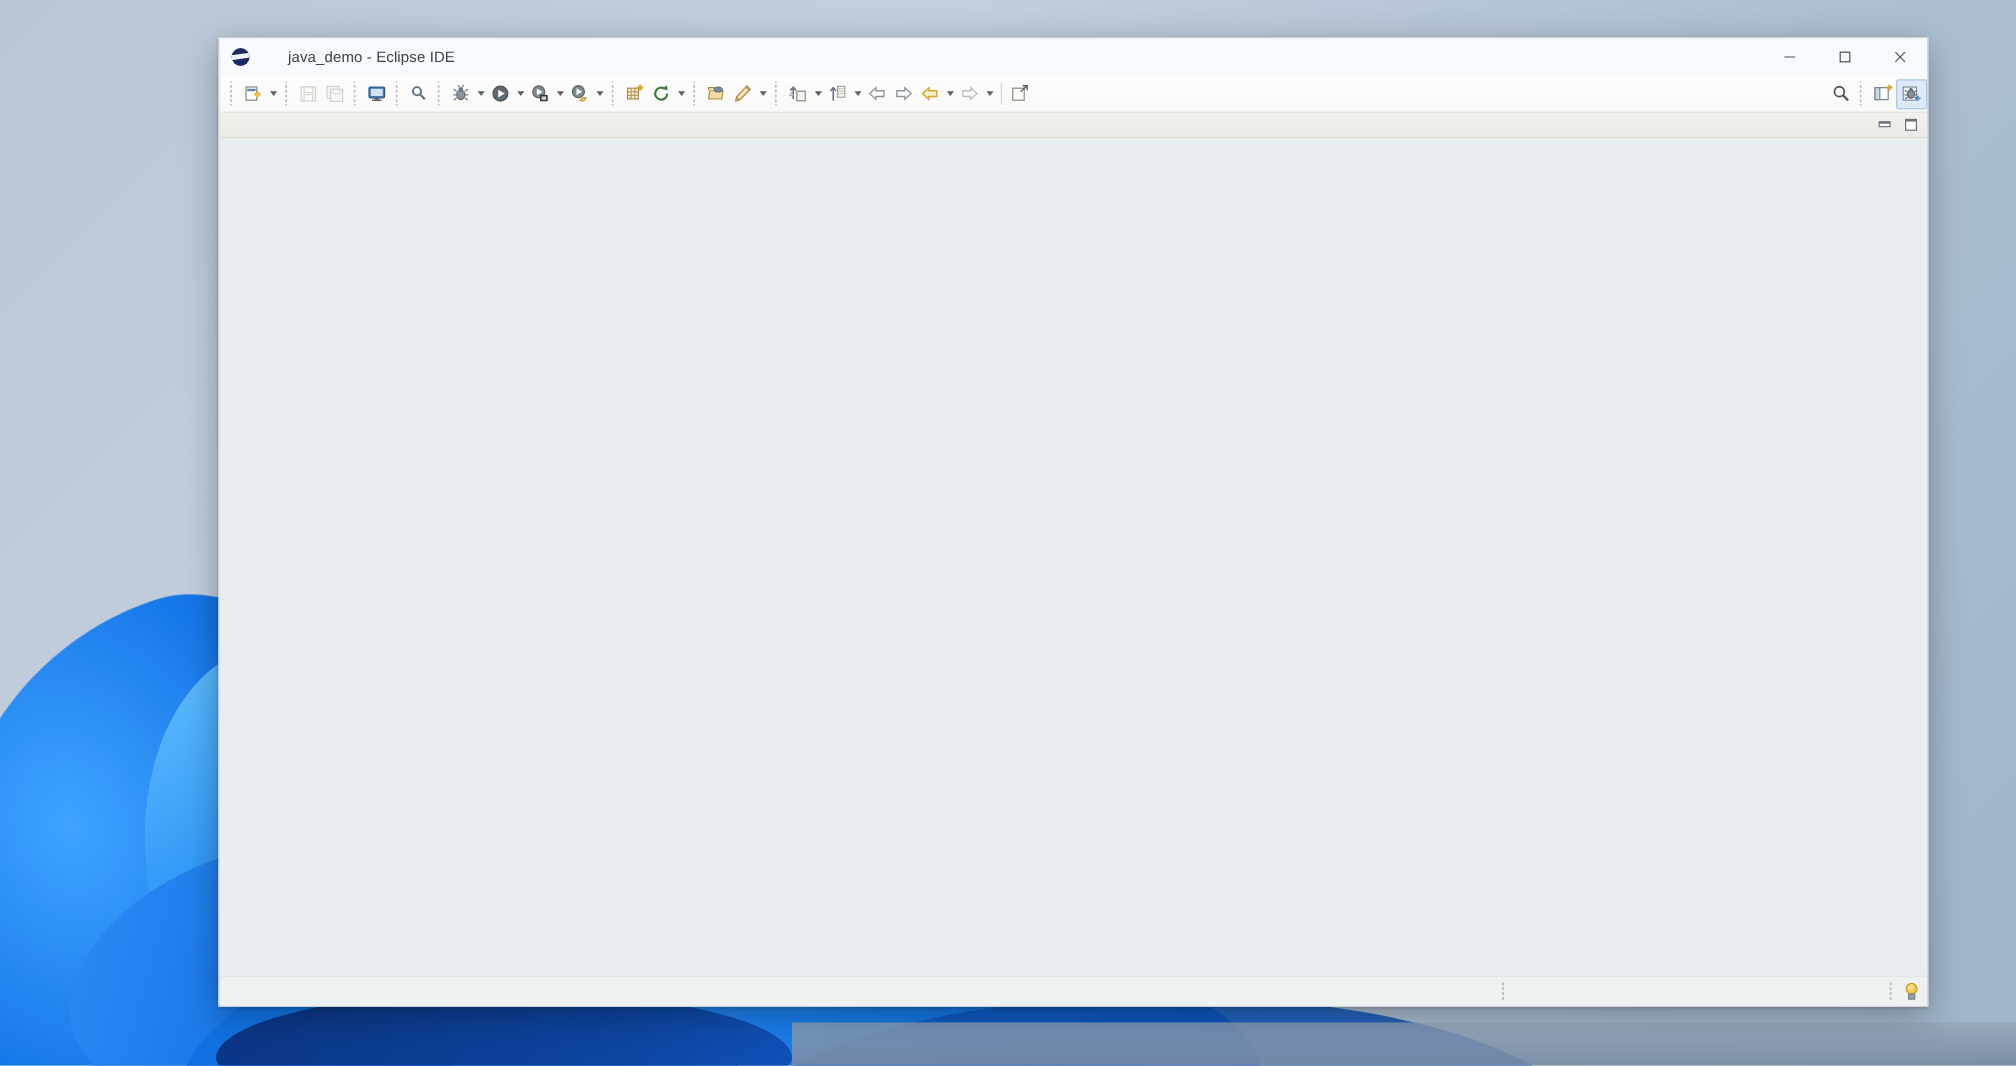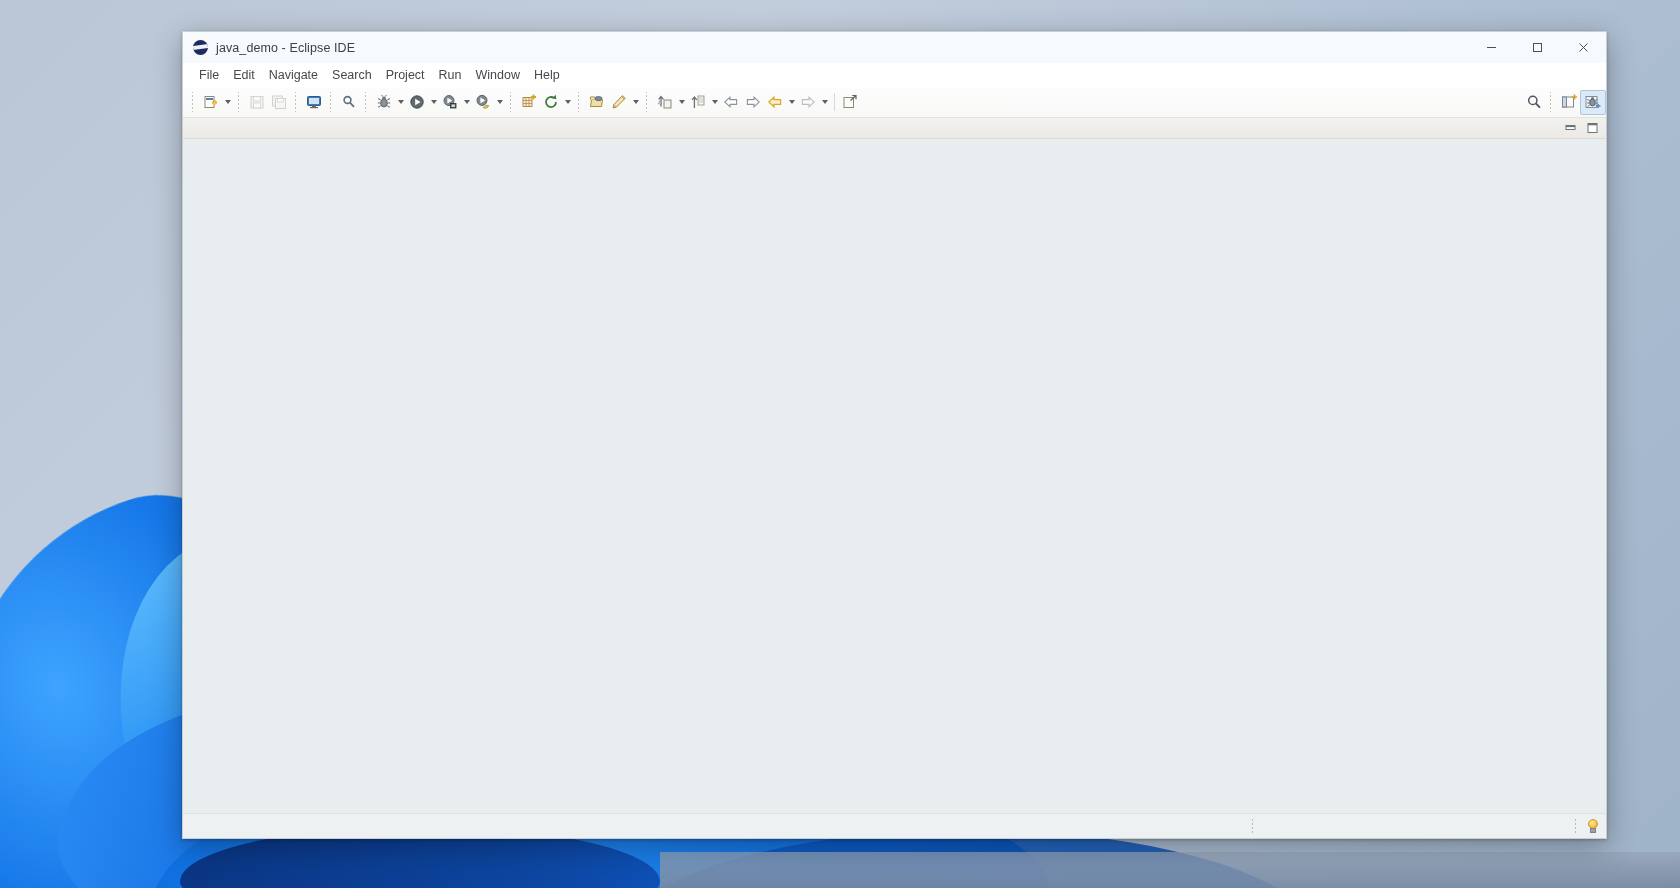--- a/index.html
+++ b/index.html
@@ -88,20 +88,21 @@
   }
 
   
   #titlebar {
     height: 31px;
     background: #f7fafc;
     display: flex;
     align-items: center;
     position: relative;
     flex: none;
+    gap: 24px;
   }
   .eclipse-logo {
     width: 15px; height: 15px;
     margin-left: 10px;
     margin-right: 8px;
     border-radius: 50%;
     background: #1c2a63;
     position: relative;
     overflow: hidden;
     flex: none;
@@ -300,30 +301,20 @@
       </div>
       <div class="win-btn">
         <svg width="11" height="11" viewBox="0 0 11 11">
             <line x1="1.5" y1="1.5" x2="9.5" y2="9.5" stroke="currentColor" stroke-width="1"></line>
             <line x1="9.5" y1="1.5" x2="1.5" y2="9.5" stroke="currentColor" stroke-width="1"></line>
           </svg>
       </div>
     </div>
   </div>
 
-  <div id="menubar">
-    <div class="menu-item">File</div>
-    <div class="menu-item">Edit</div>
-    <div class="menu-item">Navigate</div>
-    <div class="menu-item">Search</div>
-    <div class="menu-item">Project</div>
-    <div class="menu-item">Run</div>
-    <div class="menu-item">Window</div>
-    <div class="menu-item">Help</div>
-  </div>
 
   <div id="toolbar">
 
     <div class="tb-grip"></div>
 
     <div class="tb-btn">
       <svg width="16" height="16" viewBox="0 0 16 16">
         <rect x="2" y="2.5" width="9" height="11" fill="#fdfdf8" stroke="#8a8a80" stroke-width="1"></rect>
         <rect x="3" y="4" width="7" height="2" fill="#5b82b5"></rect>
         <path d="M9 8.5 L14 8.5 M11.5 6 L11.5 11" stroke="#d9a520" stroke-width="2"></path>

